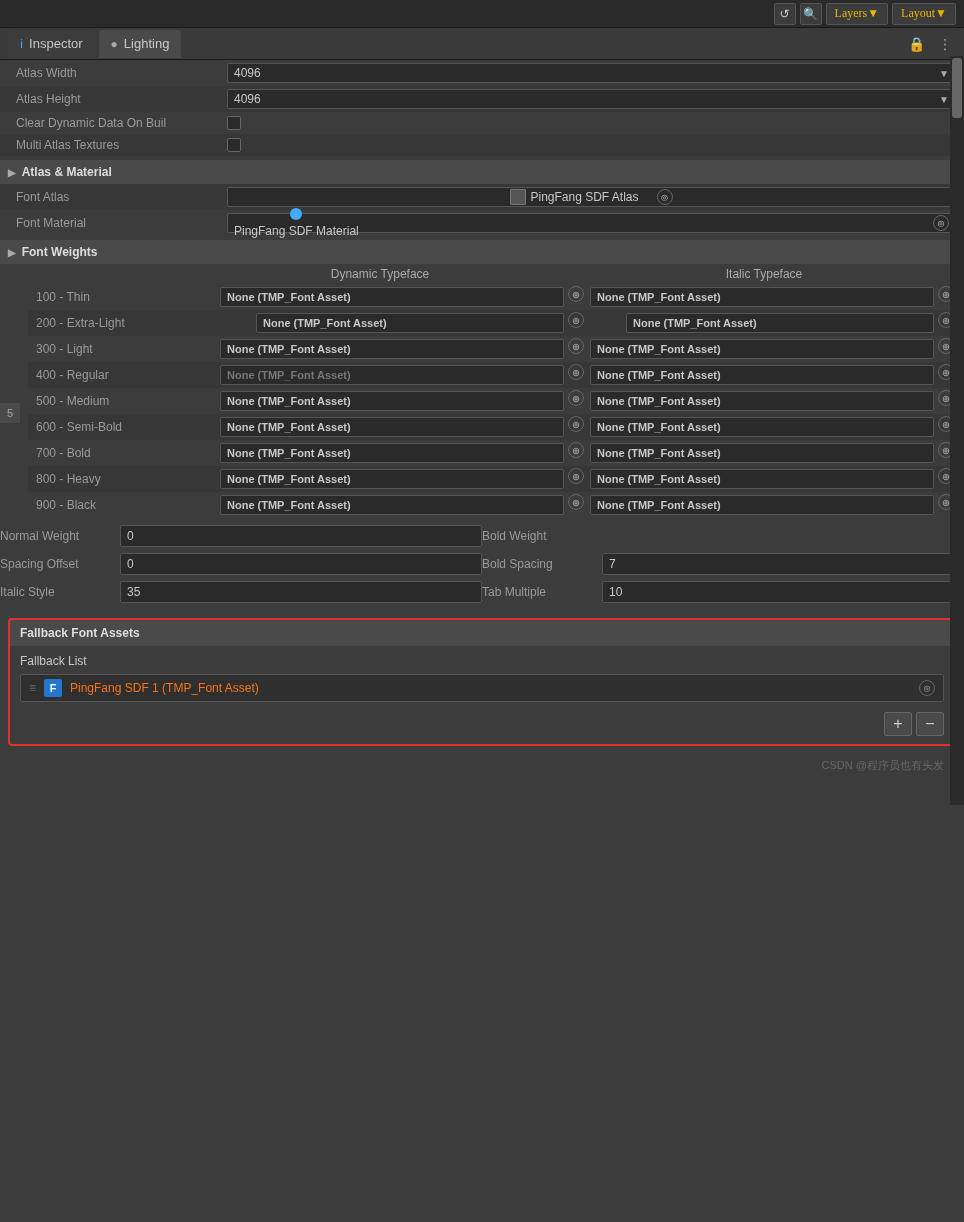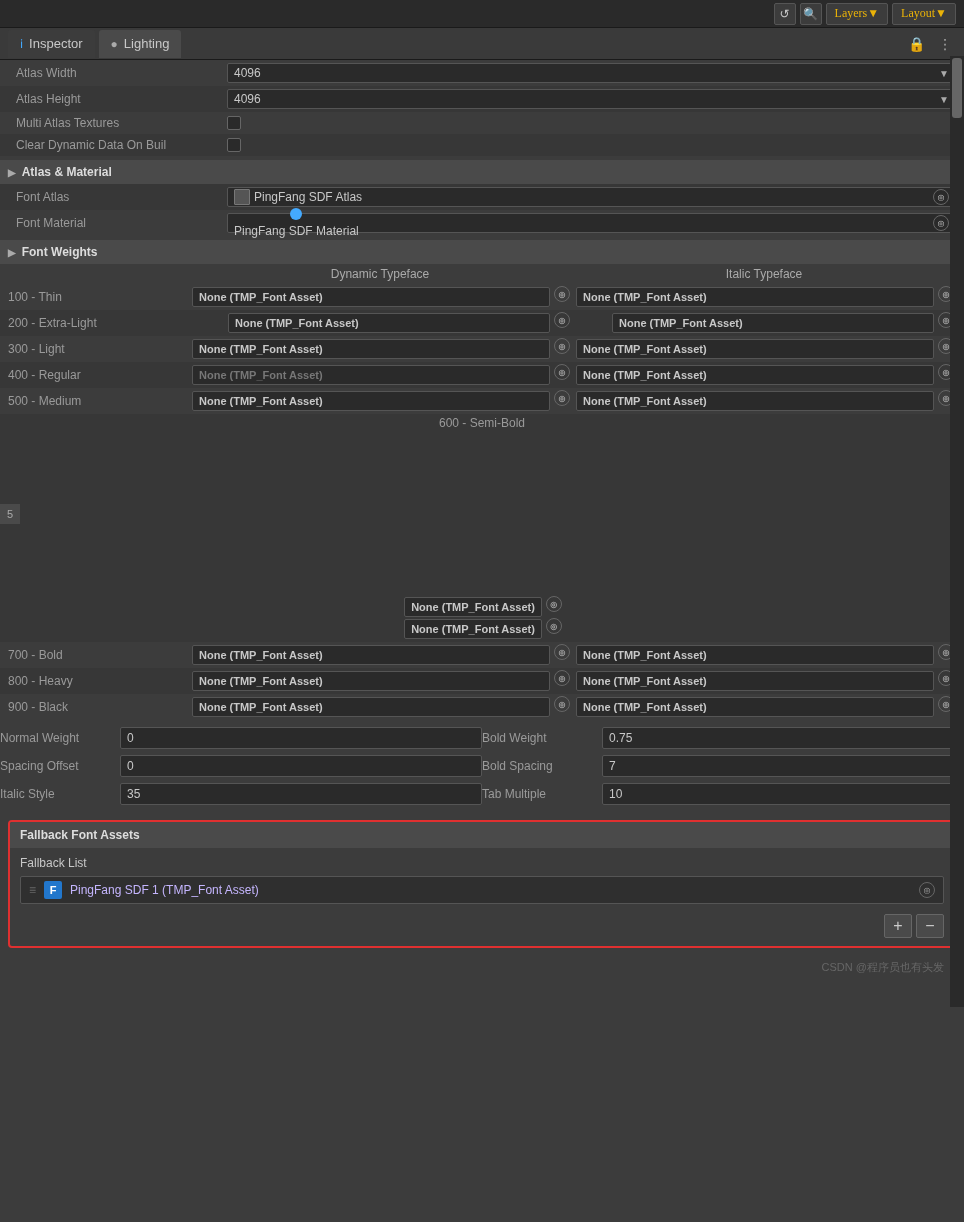--- a/index.html
+++ b/index.html
@@ -180,20 +180,21 @@
       flex: 1;
       text-align: center;
       color: #aaa;
       font-size: 12px;
     }
     .fw-row {
       display: flex;
       align-items: center;
       min-height: 24px;
       padding: 2px 8px;
+      margin-left: 28px;
     }
     .fw-row:nth-child(even) {
       background: rgba(0,0,0,0.08);
     }
     .fw-name {
       flex: 0 0 180px;
       font-size: 12px;
       color: #9a9a9a;
     }
     .fw-field {
@@ -313,21 +314,21 @@
       align-items: center;
       justify-content: center;
       font-size: 11px;
       font-weight: bold;
       color: white;
       flex-shrink: 0;
     }
     .fallback-name {
       flex: 1;
       font-size: 12px;
-      color: #c4b5fd;
+      color: #f97316;
     }
     .fallback-circle {
       width: 16px;
       height: 16px;
       border: 1px solid #666;
       border-radius: 50%;
       display: flex;
       align-items: center;
       justify-content: center;
       cursor: pointer;
@@ -451,42 +452,42 @@
         <div class="prop-label">Atlas Height</div>
         <div class="prop-value">
           <div class="prop-dropdown">
             <span>4096</span>
             <span class="dropdown-arrow">▼</span>
           </div>
         </div>
       </div>
 
       <div class="prop-row">
+        <div class="prop-label">Clear Dynamic Data On Buil</div>
+        <div class="prop-value">
+          <div class="checkbox-field"></div>
+        </div>
+      </div>
+
+      <div class="prop-row">
         <div class="prop-label">Multi Atlas Textures</div>
         <div class="prop-value">
           <div class="checkbox-field"></div>
         </div>
       </div>
 
-      <div class="prop-row">
-        <div class="prop-label">Clear Dynamic Data On Buil</div>
-        <div class="prop-value">
-          <div class="checkbox-field"></div>
-        </div>
-      </div>
-
       <div class="section-header">
         <span class="section-arrow">▶</span>
         <span>Atlas &amp; Material</span>
       </div>
 
       <div class="prop-row">
         <div class="prop-label">Font Atlas</div>
         <div class="prop-value">
-          <div class="prop-dropdown" style="gap:18px;">
+          <div class="prop-dropdown" style="gap:18px;justify-content:center;">
             <span style="display:flex;align-items:center;gap:4px;">
               <span style="width:16px;height:16px;background:#555;border:1px solid #777;display:inline-block;border-radius:1px;vertical-align:middle;"></span>
               <span>PingFang SDF Atlas</span>
             </span>
             <span style="width:16px;height:16px;border:1px solid #666;border-radius:50%;display:flex;align-items:center;justify-content:center;font-size:8px;">◎</span>
           </div>
         </div>
       </div>
 
       <div class="prop-row">
@@ -582,21 +583,21 @@
       </div>
       <div class="fw-circle-btn">◎</div>
     </div>
     <div class="fw-field-wrap">
       <div class="fw-field">
         <span>None (TMP_Font Asset)</span>
       </div>
       <div class="fw-circle-btn">◎</div>
     </div>
   </div>
-          <div class="fw-row" style="background: rgba(0, 0, 0, 0.08); flex-direction: column;">
+          <div class="fw-row" style="background: rgba(0, 0, 0, 0.08);">
     <div class="fw-name">600 - Semi-Bold</div>
     <div class="fw-field-wrap">
       <div class="fw-field">
         <span>None (TMP_Font Asset)</span>
       </div>
       <div class="fw-circle-btn">◎</div>
     </div>
     <div class="fw-field-wrap">
       <div class="fw-field">
         <span>None (TMP_Font Asset)</span>
@@ -651,21 +652,20 @@
   </div>
         </div>
 
       <div class="bottom-props">
         <div class="bp-row">
           <div class="bp-label">Normal Weight</div>
           <input class="bp-input" type="text" value="0" style="">
         </div>
         <div class="bp-row">
           <div class="bp-label">Bold Weight</div>
-          <input class="bp-input" type="text" value="0.75" style="">
         </div>
         <div class="bp-row">
           <div class="bp-label">Spacing Offset</div>
           <input class="bp-input" type="text" value="0" style="">
         </div>
         <div class="bp-row">
           <div class="bp-label">Bold Spacing</div>
           <input class="bp-input" type="text" value="7" style="">
         </div>
         <div class="bp-row">

